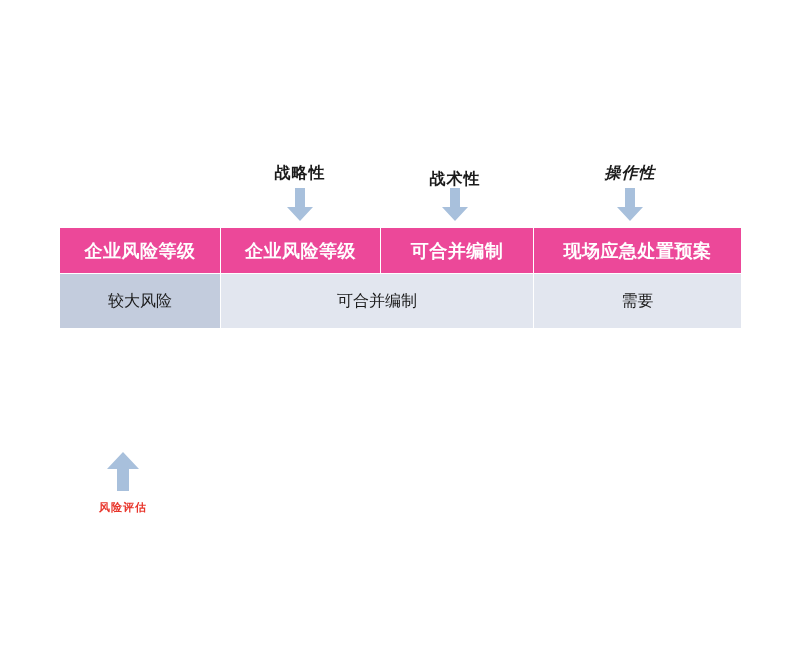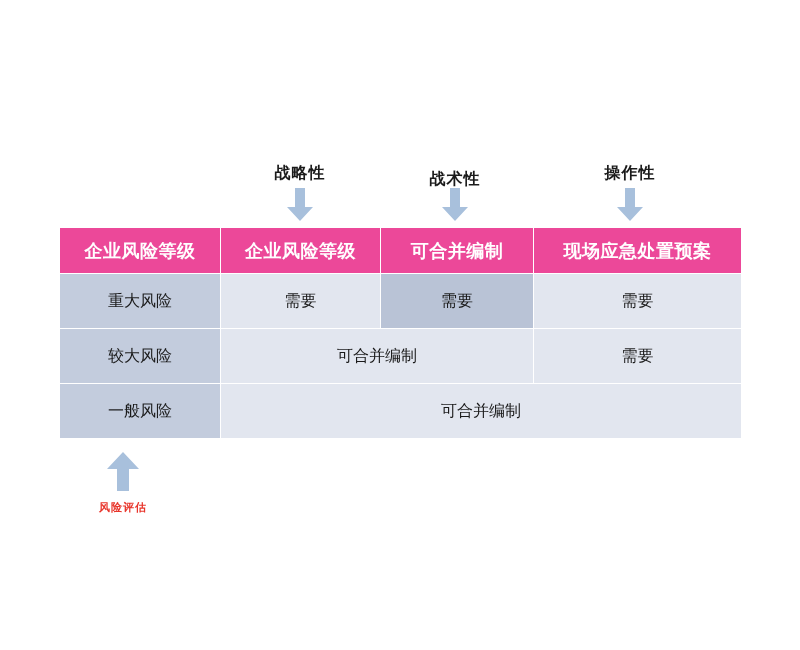--- a/index.html
+++ b/index.html
@@ -106,21 +106,21 @@
     </svg>
   </div>
 
   <div class="ann-label" style="left:455px; top:169px;">战术性</div>
   <div class="arrow-down" style="left:455px; top:188px;">
     <svg width="30" height="34" viewBox="0 0 30 34">
       <polygon points="10,0 20,0 20,19 28,19 15,33 2,19 10,19" fill="#a8c0dc"></polygon>
     </svg>
   </div>
 
-  <div class="ann-label" style="left:630px; top:163px;">操作性</div>
+  <div class="ann-label" style="left:630px; top:163px;font-style:italic;">操作性</div>
   <div class="arrow-down" style="left:630px; top:188px;">
     <svg width="30" height="34" viewBox="0 0 30 34">
       <polygon points="10,0 20,0 20,19 28,19 15,33 2,19 10,19" fill="#a8c0dc"></polygon>
     </svg>
   </div>
 
   <table id="risk-table">
     <colgroup>
       <col class="col1">
         <col class="col2">
@@ -130,33 +130,23 @@
     <thead>
       <tr>
         <td>企业风险等级</td>
         <td>企业风险等级</td>
         <td>可合并编制</td>
         <td>现场应急处置预案</td>
       </tr>
     </thead>
     <tbody>
       <tr>
-        <td class="rowhead">重大风险</td>
-        <td class="cell-lite">需要</td>
-        <td class="cell-dark">需要</td>
-        <td class="cell-lite">需要</td>
-      </tr>
-      <tr>
         <td class="rowhead">较大风险</td>
         <td class="cell-lite" colspan="2">可合并编制</td>
         <td class="cell-lite">需要</td>
-      </tr>
-      <tr>
-        <td class="rowhead">一般风险</td>
-        <td class="cell-lite" colspan="3">可合并编制</td>
       </tr>
     </tbody>
   </table>
 
   <div class="arrow-up" style="left:123px; top:452px;">
     <svg width="36" height="40" viewBox="0 0 36 40">
       <polygon points="18,0 34,17 24,17 24,39 12,39 12,17 2,17" fill="#a8c0dc"></polygon>
     </svg>
   </div>
   <div id="risk-eval-label" style="left:123px; top:500px;">风险评估</div>

